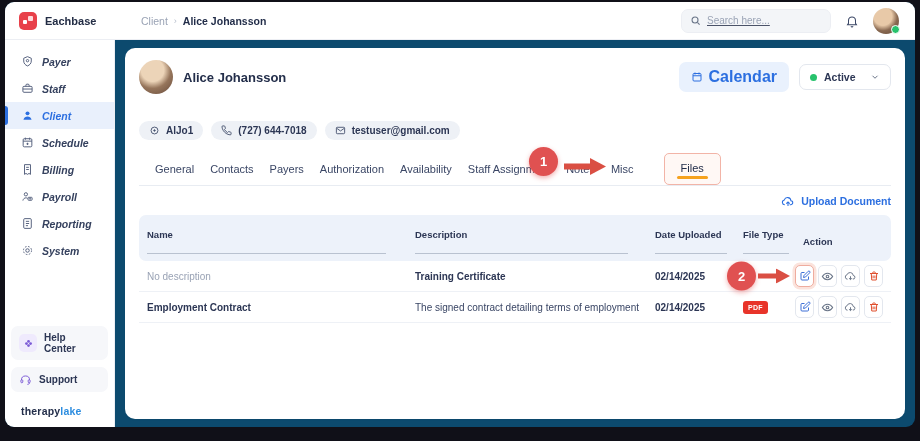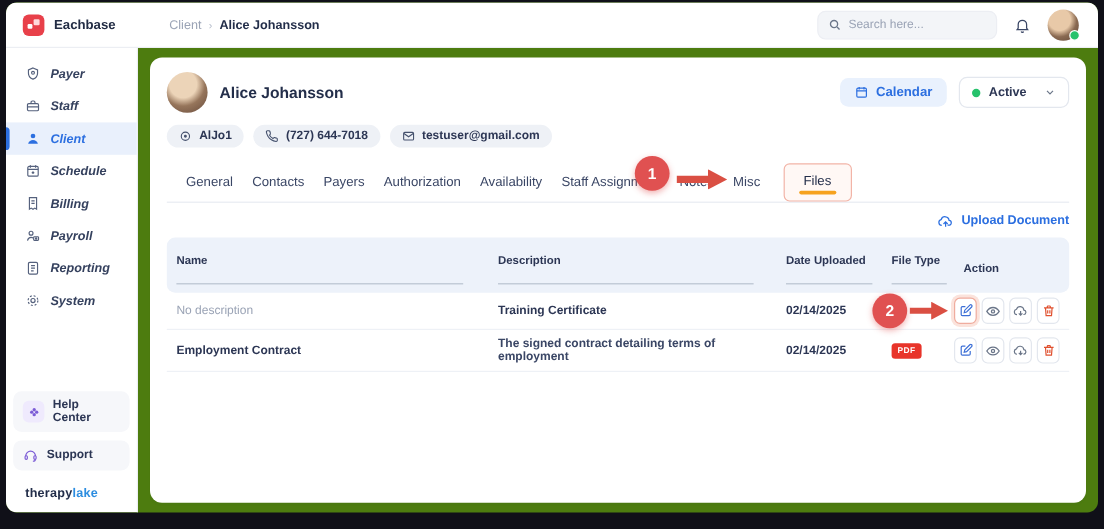--- a/index.html
+++ b/index.html
@@ -1,33 +1,33 @@
 <!DOCTYPE html>
 <html><head>
 <meta charset="utf-8">
 <style>
   * { margin:0; padding:0; box-sizing:border-box; }
   html,body { width:920px; height:441px; }
   body { font-family:"Liberation Sans", sans-serif; background:#101018; position:relative; overflow:hidden; }
-  .window { position:absolute; left:5px; top:2px; width:910px; height:425px; background:#4d7c0f; border-radius:9px; overflow:hidden; display:flex; flex-direction:column; }
+  .window { position:absolute; left:5px; top:2px; width:910px; height:425px; background:#0c4a6e; border-radius:9px; overflow:hidden; display:flex; flex-direction:column; }
 
   
   .topbar { height:38px; background:#fff; border-bottom:1px solid #eceef3; display:flex; align-items:center; flex:0 0 38px; }
   .logo-area { width:110px; display:flex; align-items:center; gap:8px; padding-left:14px; flex:0 0 110px; }
   .logo-mark { width:18px; height:18px; border-radius:5px; background:#e8404a; position:relative; flex:0 0 18px; }
   .logo-mark:before { content:""; position:absolute; left:4px; top:8px; width:4px; height:4px; background:#fff; border-radius:1px; }
   .logo-mark:after { content:""; position:absolute; left:9px; top:4px; width:5px; height:5px; background:#ffd9db; border-radius:1px; }
   .logo-text { font-size:11px; font-weight:bold; color:#222c44; }
   .breadcrumb { display:flex; align-items:center; gap:6px; margin-left:26px; font-size:10.5px; }
   .crumb-parent { color:#9aa3b5; }
   .crumb-sep { color:#b6bdcb; font-size:9px; }
   .crumb-current { color:#232e4a; font-weight:bold; }
   .topbar-right { margin-left:auto; display:flex; align-items:center; gap:14px; padding-right:16px; }
   .searchbox { width:150px; height:24px; background:#f3f5f8; border:1px solid #eceef3; border-radius:7px; display:flex; align-items:center; gap:6px; padding:0 8px; }
-  .searchbox input { border:none; outline:none; background:transparent; font-size:10px; color:#4a5268; width:110px; font-family:"Liberation Sans", sans-serif; }
+  .searchbox input { border:none; outline:none; background:transparent; font-size:10px; color:#4a5268; width:110px; font-family:"Liberation Sans", sans-serif;text-decoration:underline; }
   .searchbox input::placeholder { color:#9aa3b5; }
   .icon { display:inline-flex; align-items:center; justify-content:center; }
   .icon svg { display:block; }
   .avatar-top { width:26px; height:26px; border-radius:50%; background:radial-gradient(circle at 38% 32%, #e8c9a8 0 38%, #8a6a52 60%, #5e4434 100%); position:relative; }
   .avatar-top:after { content:""; position:absolute; right:-1px; bottom:0; width:7px; height:7px; background:#27c26c; border:1.5px solid #fff; border-radius:50%; }
 
   
   .body-row { flex:1; display:flex; min-height:0; }
   .sidebar { width:110px; flex:0 0 110px; background:#fff; border-right:1px solid #eceef3; display:flex; flex-direction:column; padding-top:8px; }
   .nav-item { display:flex; align-items:center; gap:8px; padding:7px 0 7px 16px; font-size:10.5px; color:#35415e; font-weight:bold; position:relative; cursor:pointer;font-style:italic; }
@@ -43,33 +43,33 @@
   .brand .b1 { color:#232e4a; } .brand .b2 { color:#2c8de0; }
 
   
   .main { flex:1; padding:8px 10px 8px 10px; min-width:0; }
   .card { background:#fff; border-radius:10px; height:100%; padding:12px 14px; position:relative; box-shadow:0 1px 2px rgba(30,40,70,.04); }
 
   .profile-row { display:flex; align-items:center; gap:10px; }
   .avatar-main { width:34px; height:34px; border-radius:50%; background:radial-gradient(circle at 40% 30%, #ecd4b8 0 36%, #96755b 58%, #65493a 100%); }
   .client-name { font-size:13px; font-weight:bold; color:#232e4a; }
   .profile-actions { margin-left:auto; display:flex; align-items:center; gap:10px; }
-  .calendar-btn { display:flex; align-items:center; gap:6px; background:#e9f1fd; color:#2c6fe0; font-size:11px; font-weight:bold; border:none; border-radius:7px; padding:6px 12px; cursor:pointer; font-family:"Liberation Sans", sans-serif; }
+  .calendar-btn { display:flex; align-items:center; gap:6px; background:#e9f1fd; color:#2c6fe0; font-size:16px; font-weight:bold; border:none; border-radius:7px; padding:6px 12px; cursor:pointer; font-family:"Liberation Sans", sans-serif; }
   .status-dd { display:flex; align-items:center; gap:7px; background:#fff; border:1px solid #e3e7ee; border-radius:7px; padding:6px 10px; font-size:10.5px; font-weight:bold; color:#2c3654; cursor:pointer; min-width:92px; }
   .status-dot { width:7px; height:7px; border-radius:50%; background:#27c26c; }
   .status-dd .chev { margin-left:auto; color:#6b7689; }
 
-  .chips-row { display:flex; gap:8px; margin-top:10px; }
+  .chips-row { display:flex; gap:8px; margin-top:27px; }
   .chip { display:flex; align-items:center; gap:6px; background:#eef1f6; border-radius:12px; padding:4px 10px; font-size:10px; font-weight:bold; color:#2c3654; }
   .chip .icon { color:#46526e; }
 
   
   .tabs-row { display:flex; align-items:center; gap:12px; margin-top:12px; border-bottom:1px solid #e8ecf2; padding:0 0 0 14px; position:relative; height:34px; }
   .tab { font-size:11px; font-weight:normal; color:#3a4665; padding:6px 2px; cursor:pointer; white-space:nowrap; }
-  .tab.active { color:#232e4a; border:1px solid #f2b4a7; background:#fff8f5; border-radius:5px; padding:8px 16px 10px; margin:-6px 5px -7px; position:relative; z-index:3; }
+  .tab.active { color:#232e4a; border:1px solid #f2b4a7; background:#fff8f5; border-radius:5px; padding:8px 16px 10px; margin:-6px 16px -7px; position:relative; z-index:3; }
   .tab-underline { position:absolute; left:12px; right:12px; bottom:5px; height:3px; background:#f6a21e; border-radius:2px; }
 
   .ann-circle { width:29px; height:29px; border-radius:50%; background:#e05151; color:#fff; font-size:13px; font-weight:bold; display:flex; align-items:center; justify-content:center; box-shadow:0 2px 5px rgba(224,81,81,.45); z-index:4; }
   .ann1 { position:absolute; left:390px; top:-5px; }
   .ann-arrow { z-index:4; display:block; }
   .ann1-arrow { position:absolute; left:424px; top:6px; }
 
   
   .upload-row { display:flex; justify-content:flex-end; margin-top:9px; }
   .upload-link { display:flex; align-items:center; gap:6px; color:#2c6fe0; font-size:10.5px; font-weight:bold; cursor:pointer; }
@@ -78,21 +78,21 @@
   .table { margin-top:8px; }
   .tr { display:grid; grid-template-columns:268px 1fr 88px 60px 96px; align-items:center; }
   .thead { background:#edf2fa; border-radius:7px; padding:14px 0 7px; }
   .th { padding:0 8px; }
   .th-label { font-size:9.5px; font-weight:bold; color:#2c3654; }
   .filter-input { display:block; width:95%; border:none; border-bottom:1.5px solid #b9c2d0; background:transparent; height:10px; margin-top:4px; outline:none; }
   .filter-short { width:72px; } .filter-tiny { width:46px; }
   .tbody-row { border-bottom:1px solid #eef1f6; min-height:30px; }
   .td { padding:6px 8px; font-size:10px; color:#2c3654; font-weight:bold; }
   .td.muted { color:#9aa3b5; font-weight:normal; }
-  .td.desc { font-weight:bold; color:#3a4665; }
+  .td.desc { font-weight:normal; color:#3a4665; }
   .pdf-badge { display:inline-block; background:#e8342a; color:#fff; font-size:7px; font-weight:bold; border-radius:3px; padding:3px 5px; letter-spacing:.3px; }
   .actions { display:flex; gap:4px; position:relative; padding:4px 8px 4px 0; justify-content:flex-start; }
   .act-btn { width:22px; height:22px; border:1px solid #e3e7ee; background:#fff; border-radius:5px; display:flex; align-items:center; justify-content:center; cursor:pointer; padding:0; }
   .act-edit { color:#3c6fd6; }
   .act-view, .act-download { color:#6b7689; }
   .act-delete { color:#e0502f; }
   .act-btn.highlighted { border-color:#efac9e; box-shadow:0 0 0 2.5px #fbe3dc; }
   .ann2-group { position:absolute; left:-68px; top:50%; transform:translateY(-50%); display:flex; align-items:center; gap:2px; }
 </style>
 </head>

